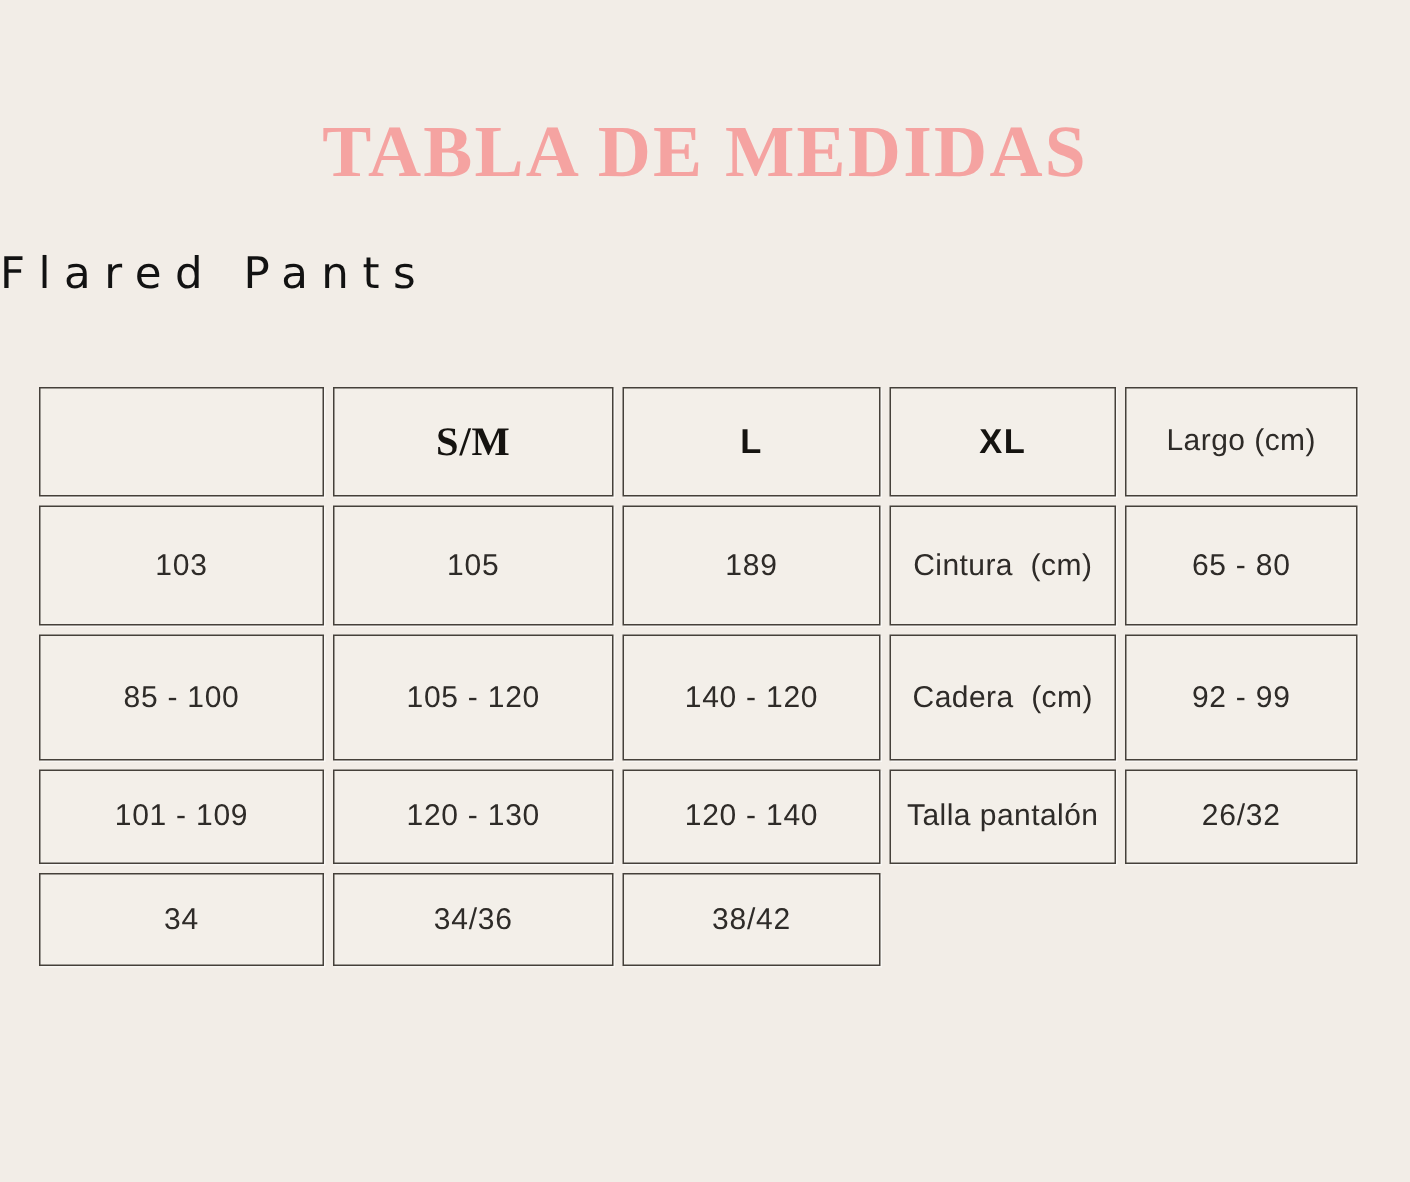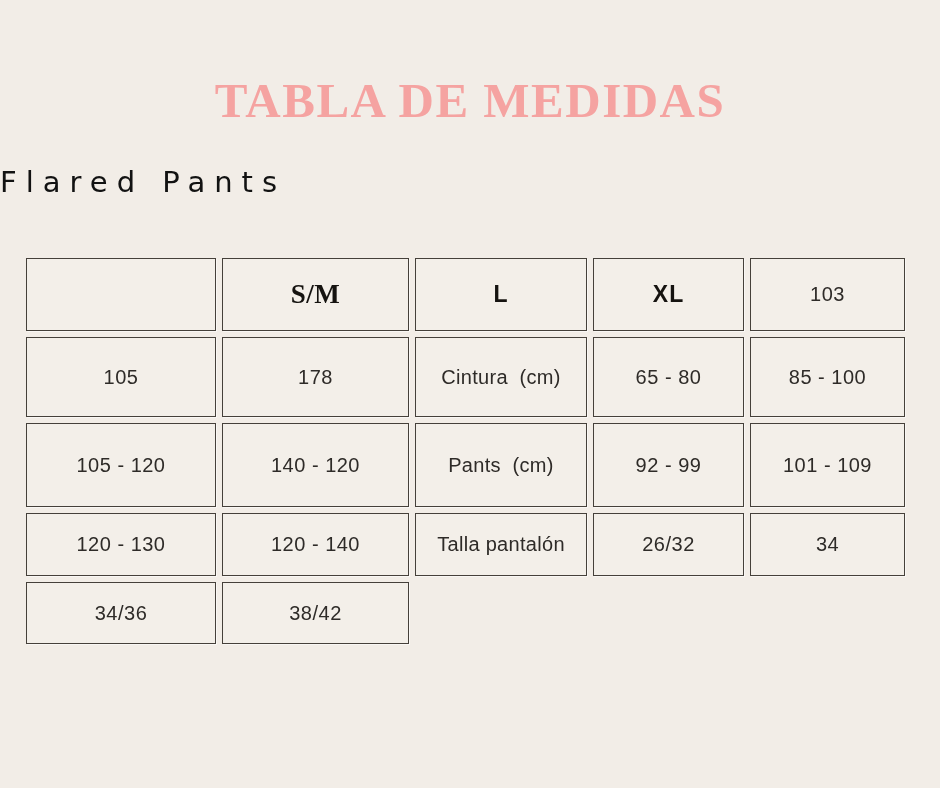--- a/index.html
+++ b/index.html
@@ -75,31 +75,32 @@
 <h1 class="page-title">TABLA DE MEDIDAS</h1>
 <h2 class="page-subtitle">Flared Pants</h2>
 
 <div class="size-table">
 
   <div class="cell header"></div>
   <div class="cell header serif">S/M</div>
   <div class="cell header">L</div>
   <div class="cell header">XL</div>
 
+  <div class="cell row-label">Largo (cm)</div>
   <div class="cell value">103</div>
   <div class="cell value">105</div>
-  <div class="cell value">178</div>
+  <div class="cell value">189</div>
 
   <div class="cell row-label">Cintura  (cm)</div>
   <div class="cell value">65 - 80</div>
   <div class="cell value">85 - 100</div>
   <div class="cell value">105 - 120</div>
   <div class="cell value">140 - 120</div>
 
-  <div class="cell row-label">Pants  (cm)</div>
+  <div class="cell row-label">Cadera  (cm)</div>
   <div class="cell value">92 - 99</div>
   <div class="cell value">101 - 109</div>
   <div class="cell value">120 - 130</div>
   <div class="cell value">120 - 140</div>
 
   <div class="cell row-label">Talla pantalón</div>
   <div class="cell value">26/32</div>
   <div class="cell value">34</div>
   <div class="cell value">34/36</div>
   <div class="cell value">38/42</div>

